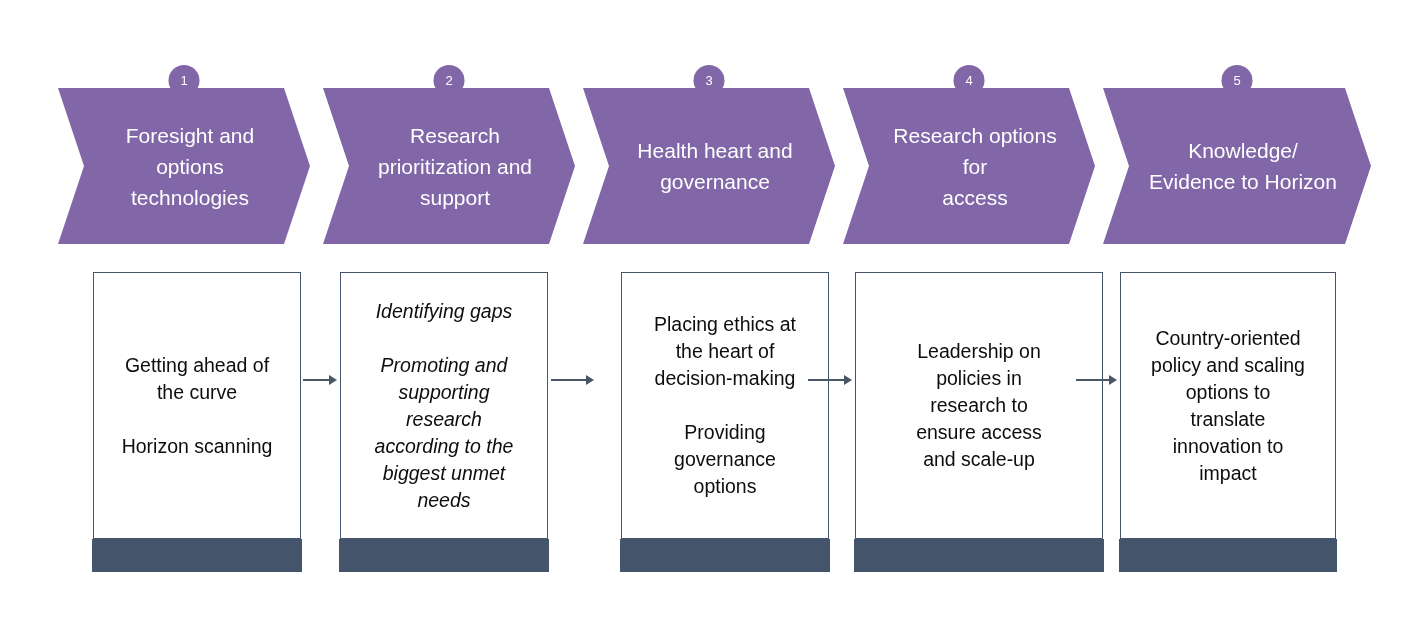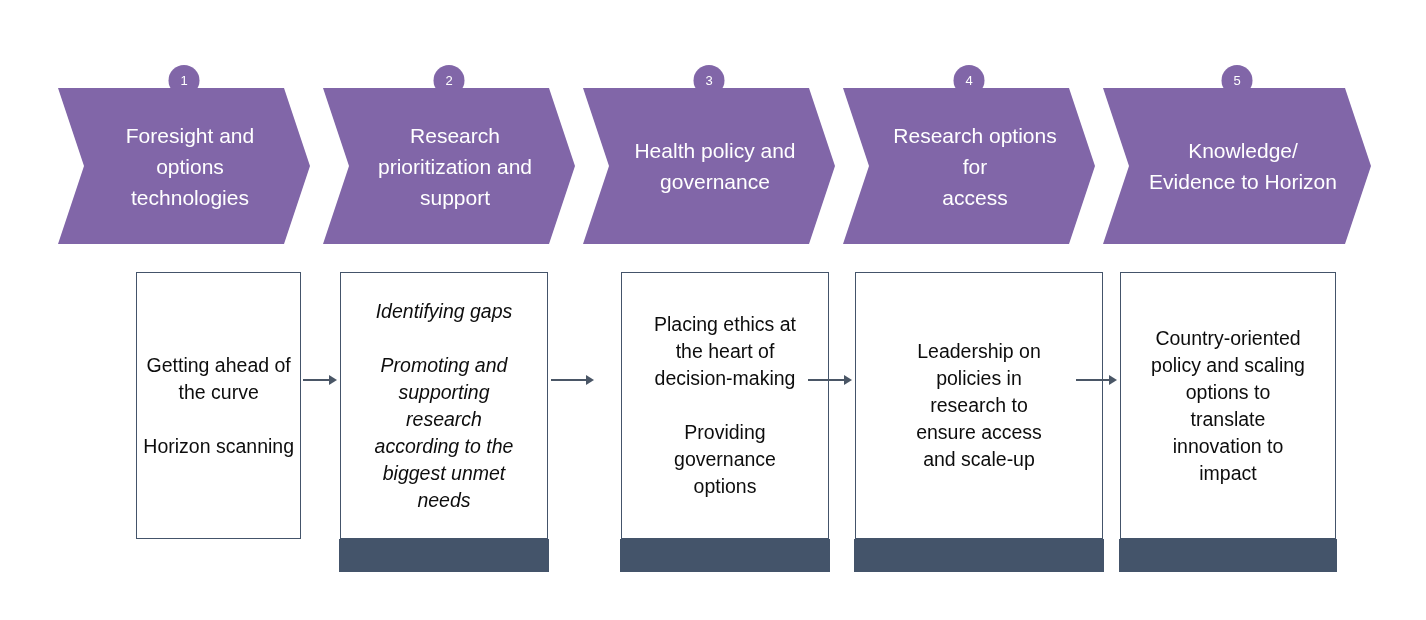--- a/index.html
+++ b/index.html
@@ -138,42 +138,42 @@
     <div class="stage-body">
       <div class="stage-label">Research
 prioritization and
 support</div>
     </div>
   </div>
 
   <div class="stage" style="left: 583px; width: 252px;">
     <div class="stage-badge">3</div>
     <div class="stage-body">
-      <div class="stage-label">Health policy and
+      <div class="stage-label">Health heart and
 governance</div>
     </div>
   </div>
 
   <div class="stage" style="left: 843px; width: 252px;">
     <div class="stage-badge">4</div>
     <div class="stage-body">
       <div class="stage-label">Research options for
 access</div>
     </div>
   </div>
 
   <div class="stage" style="left: 1103px; width: 268px;">
     <div class="stage-badge">5</div>
     <div class="stage-body">
       <div class="stage-label">Knowledge/
 Evidence to Horizon</div>
     </div>
   </div>
 
-  <div class="card" style="left: 93px; width: 208px; align-items: flex-end;">
+  <div class="card" style="left: 93px; width: 208px;">
     <div class="card-frame">
       <div class="card-text">Getting ahead of
 the curve
 
 Horizon scanning</div>
     </div>
     <div class="card-foot"></div>
   </div>
 
   <div class="card" style="left: 340px; width: 208px; font-style: italic;">

